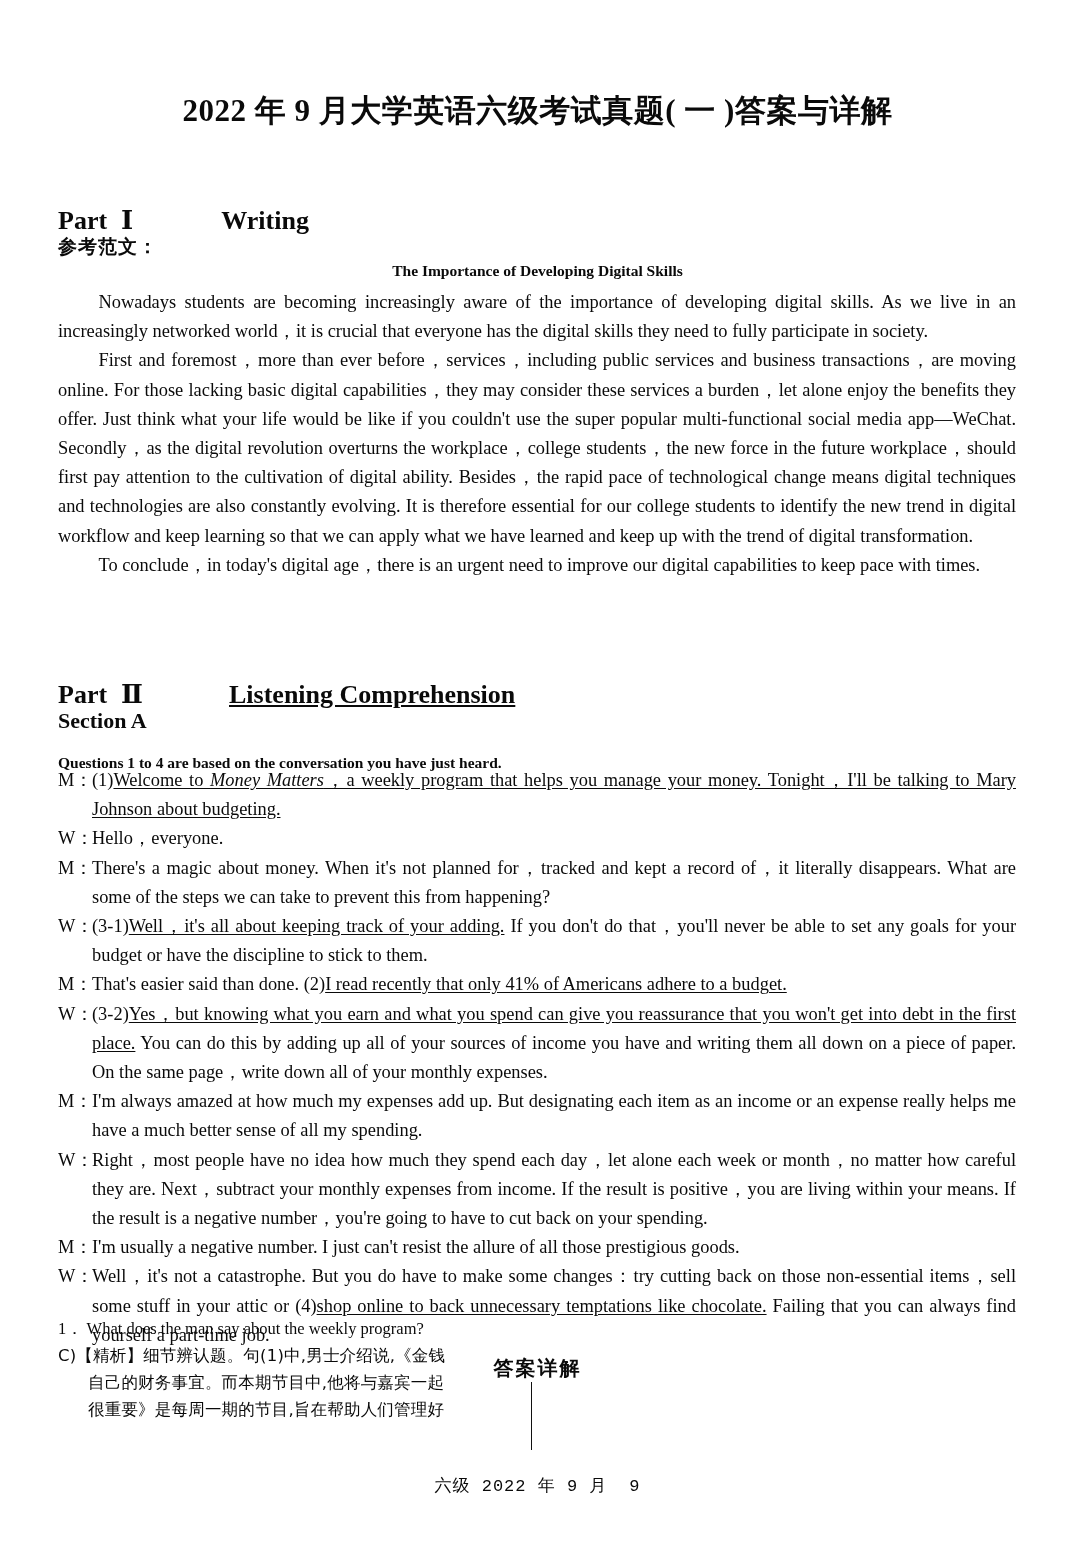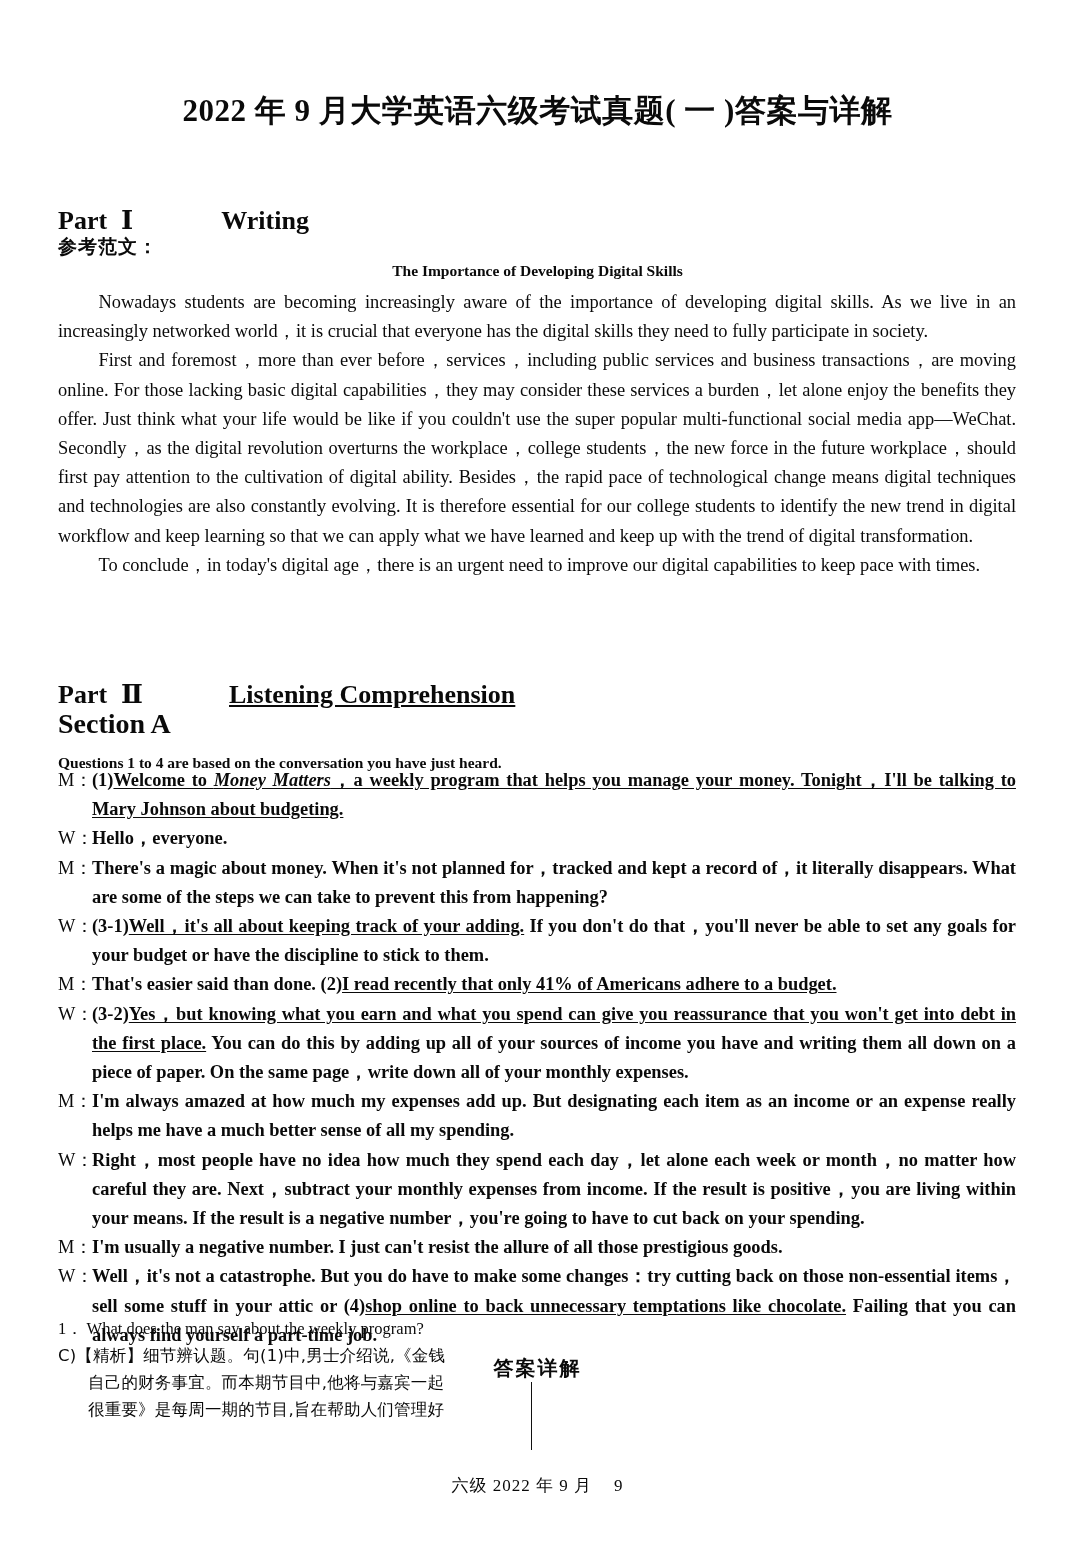--- a/index.html
+++ b/index.html
@@ -62,21 +62,21 @@
     left: 58px;
     font-weight: bold;
     font-size: 19px;
     font-family: "DejaVu Sans", "Liberation Sans", sans-serif;
     letter-spacing: 1px;
   }
   .sub-head-en {
     position: absolute;
     left: 58px;
     font-weight: bold;
-    font-size: 28px;
+    font-size: 22px;
   }
   .qline {
     position: absolute;
     left: 58px;
     font-weight: bold;
     font-size: 15.5px;
     white-space: nowrap;
     margin-top: 13px;
   }
 
@@ -119,21 +119,20 @@
   }
   .spk {
     flex: 0 0 auto;
     width: 34px;
     white-space: nowrap;
   }
   .utt {
     flex: 1 1 auto;
     text-align: justify;
     text-justify: inter-word;
-    font-weight: bold;
   }
   u.ul { text-decoration: underline; text-underline-offset: 2px; }
   i.it { font-style: italic; }
 
   
   .ans-head {
     position: absolute;
     left: 0; right: 0;
     text-align: center;
     font-weight: bold;
@@ -166,21 +165,21 @@
     letter-spacing: 0.2px;
   }
 
   
   .footer {
     position: absolute;
     left: 0; right: 0;
     bottom: 52px;
     text-align: center;
     font-size: 17px;
-    font-family: Liberation Serif, serif;
+    font-family: Liberation Mono, monospace;
     letter-spacing: 1px;
   }
   .footer .pgno { margin-left: 22px; }
 </style>
 </head>
 <body>
 
 <div class="page">
 
   <div class="doc-title">2022 年 9 月大学英语六级考试真题( 一 )答案与详解</div>

